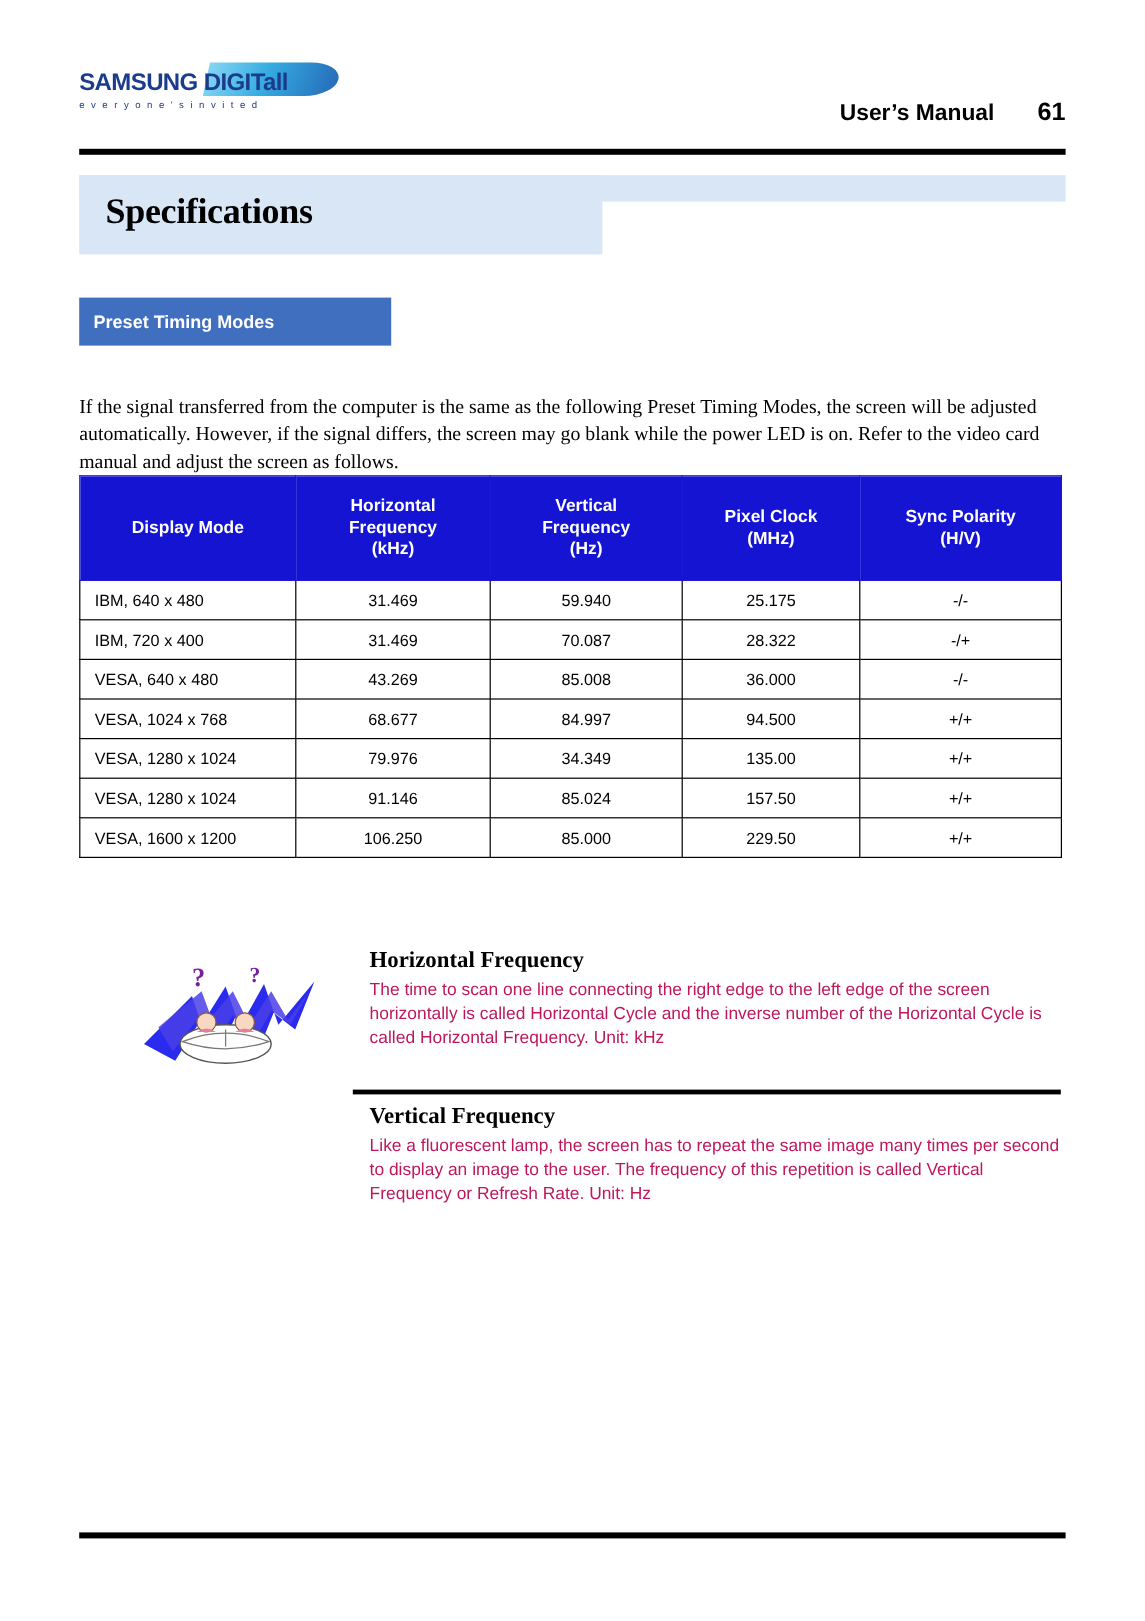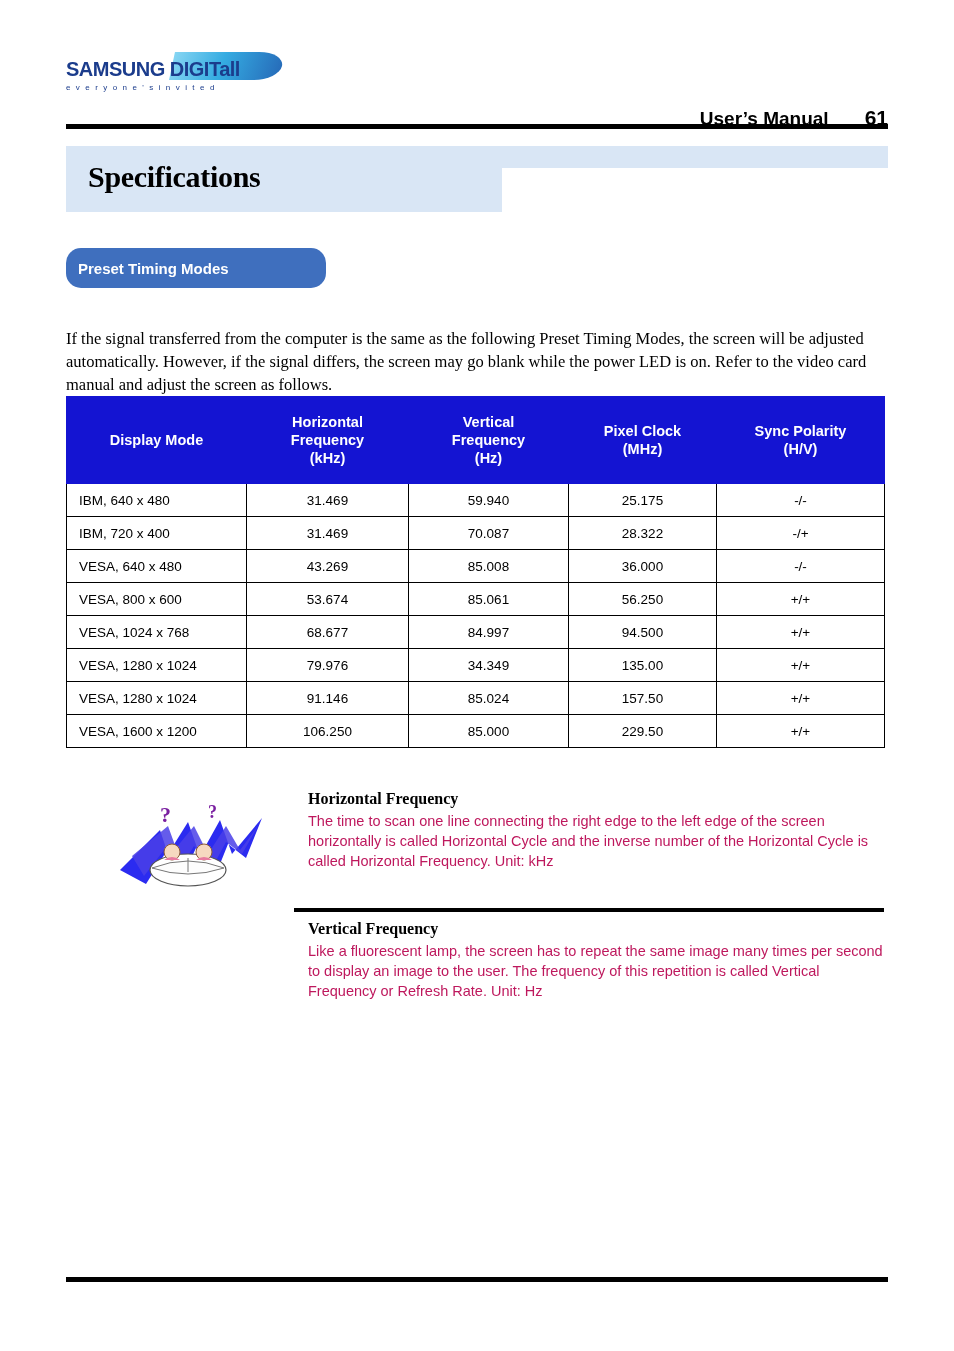--- a/index.html
+++ b/index.html
@@ -53,21 +53,21 @@
     height: 28px;
     background: linear-gradient(100deg, #7fd3f2 0%, #2aa7e0 45%, #1b63b5 100%);
     border-radius: 0 40px 40px 0 / 0 22px 22px 0;
     transform: skewX(-12deg);
     opacity: 0.95;
     z-index: -1;
   }
   .header-right {
     position: absolute;
     right: 0;
-    top: 48px;
+    top: 24px;
     font-family: "Liberation Sans", sans-serif;
     font-weight: bold;
     font-size: 19px;
     color: #000;
     white-space: nowrap;
   }
   .header-right .pagenum {
     display: inline-block;
     margin-left: 36px;
     font-size: 21px;
@@ -119,21 +119,20 @@
   
   .section-chip {
     position: absolute;
     left: 66px;
     top: 248px;
     width: 260px;
     height: 40px;
     background: #3f6fbe;
     display: flex;
     align-items: center;
-    border-radius: 15px;
   }
   .section-chip span {
     font-family: "Liberation Sans", sans-serif;
     font-weight: bold;
     font-size: 15px;
     color: #ffffff;
     margin-left: 12px;
   }
 
   
@@ -199,21 +198,21 @@
   }
   .note-vf {
     position: absolute;
     left: 308px;
     top: 920px;
     width: 576px;
   }
   .note-title {
     font-family: "Liberation Serif", serif;
     font-weight: bold;
-    font-size: 16px;
+    font-size: 19px;
     color: #000;
     margin-bottom: 3px;
   }
   .note-body {
     font-family: "Liberation Sans", sans-serif;
     font-size: 14.5px;
     line-height: 1.38;
     color: #be185d;
   }
   .note-divider {
@@ -318,27 +317,20 @@
       <td>70.087</td>
       <td>28.322</td>
       <td>-/+</td>
     </tr>
     <tr>
       <td class="mode">VESA, 640 x 480</td>
       <td>43.269</td>
       <td>85.008</td>
       <td>36.000</td>
       <td>-/-</td>
-    </tr>
-    <tr>
-      <td class="mode">VESA, 800 x 600</td>
-      <td>53.674</td>
-      <td>85.061</td>
-      <td>56.250</td>
-      <td>+/+</td>
     </tr>
     <tr>
       <td class="mode">VESA, 1024 x 768</td>
       <td>68.677</td>
       <td>84.997</td>
       <td>94.500</td>
       <td>+/+</td>
     </tr>
     <tr>
       <td class="mode">VESA, 1280 x 1024</td>

